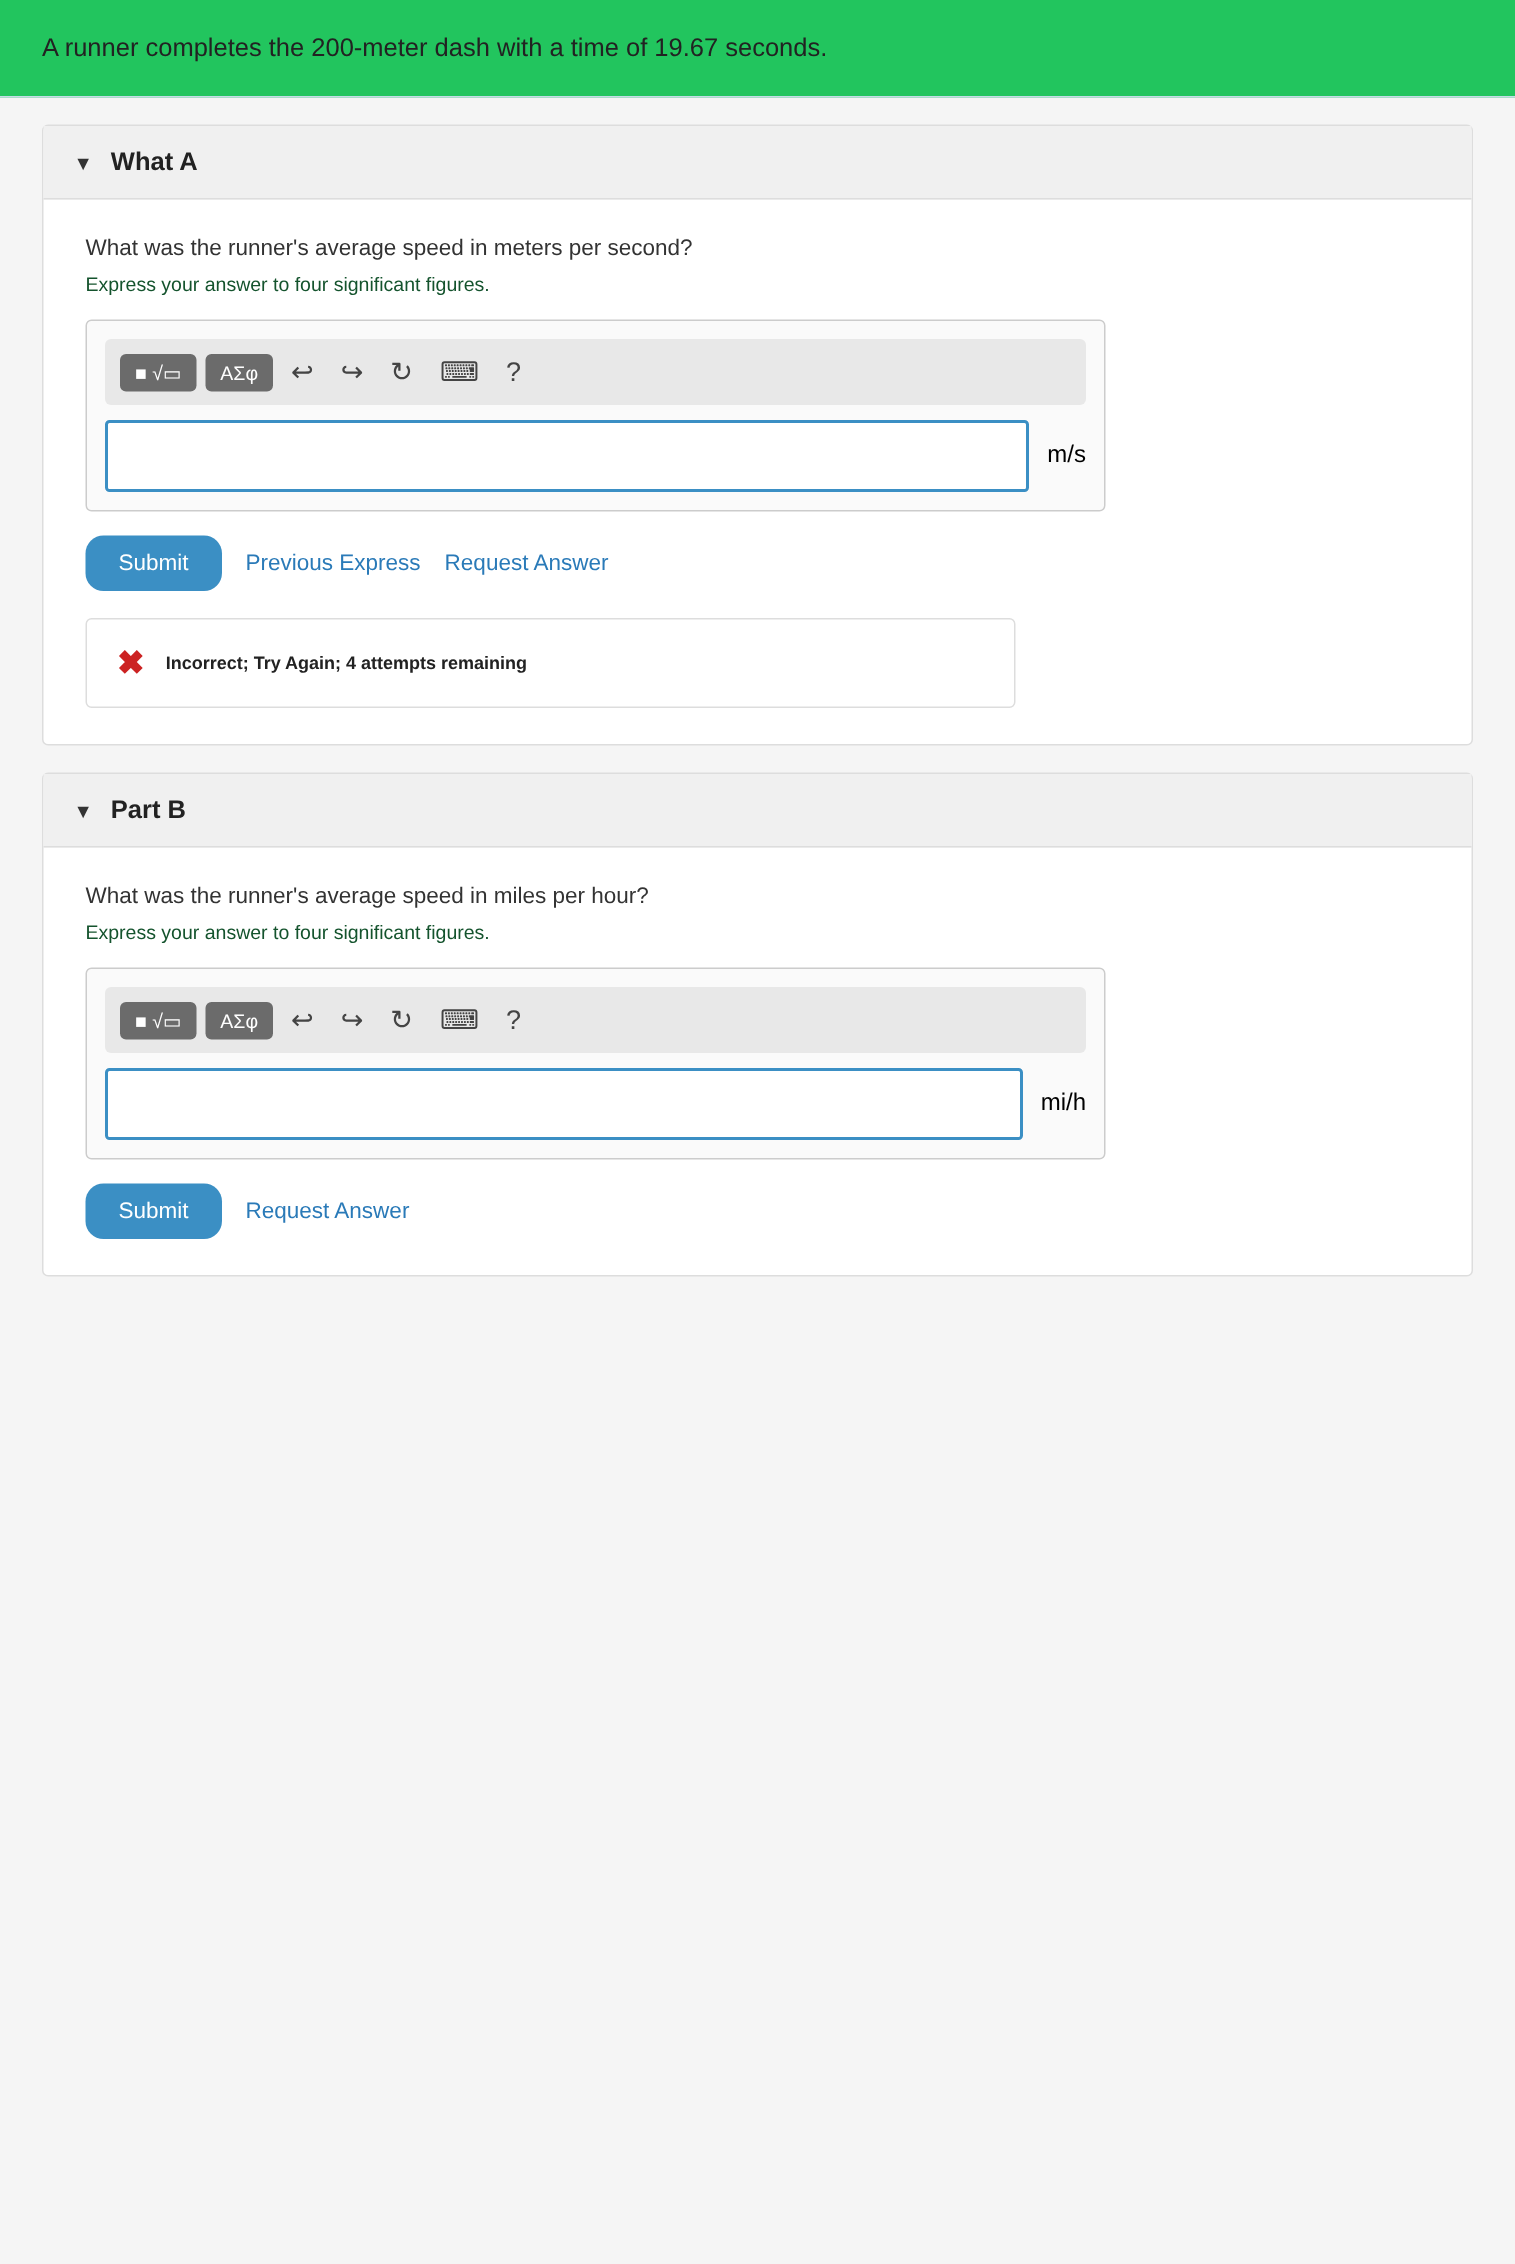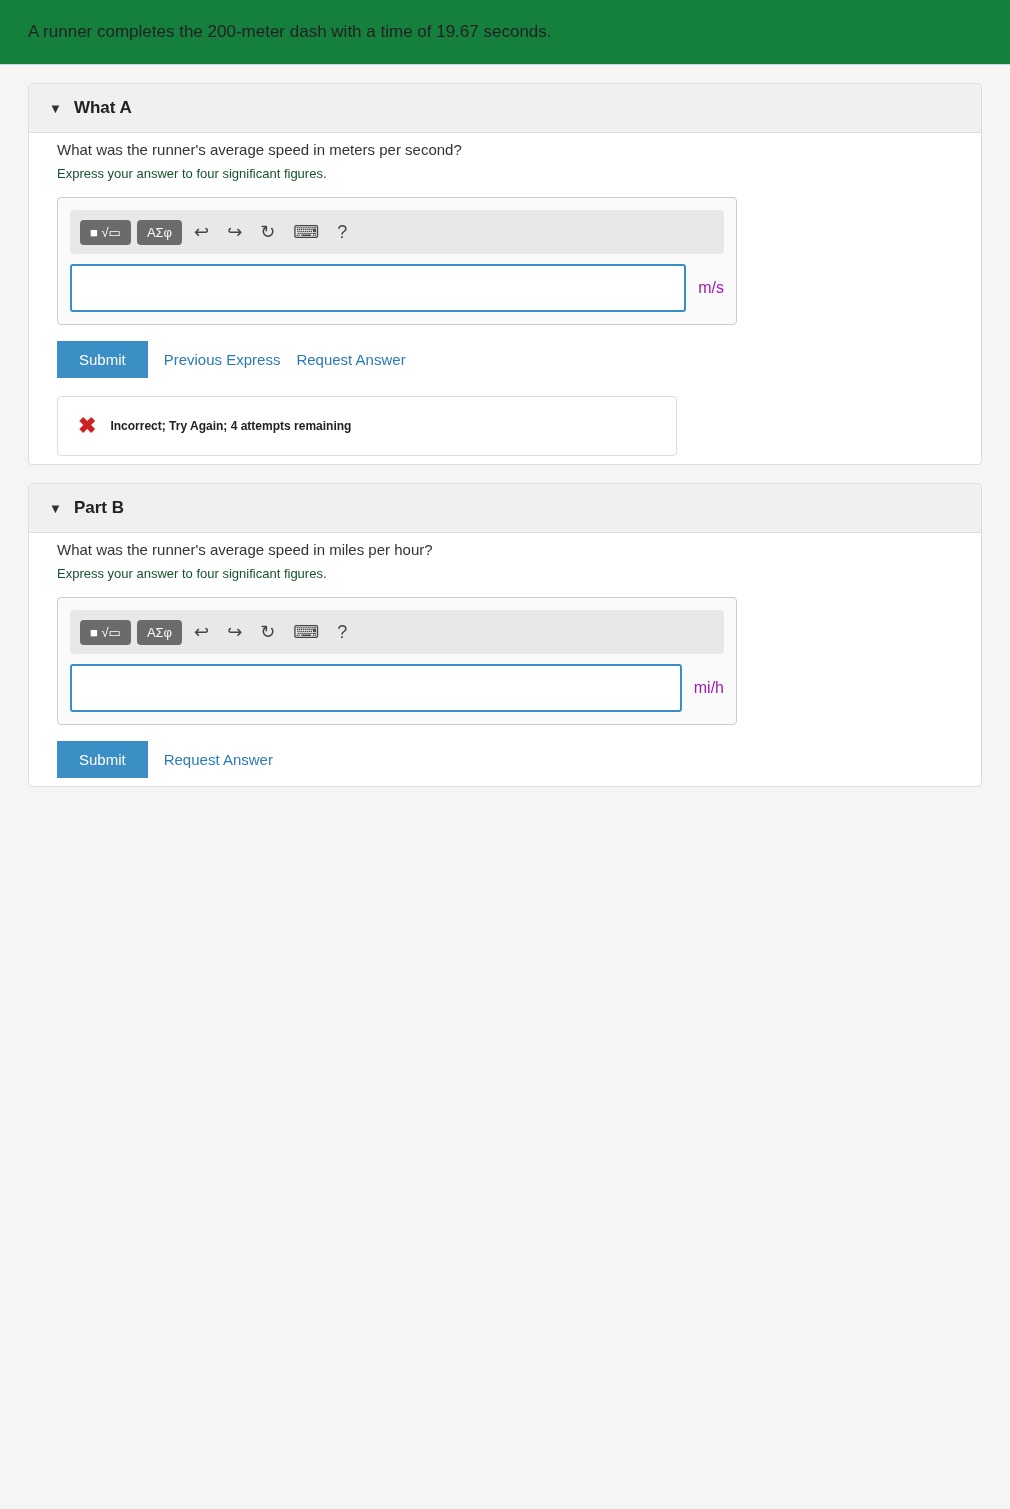--- a/index.html
+++ b/index.html
@@ -5,21 +5,21 @@
     * { box-sizing: border-box; margin: 0; padding: 0; }
     body {
       font-family: Arial, sans-serif;
       background: #f5f5f5;
       width: 1010px;
       min-height: 1509px;
       color: #333;
     }
 
     .problem-statement {
-      background: #15803d;
+      background: #22c55e;
       padding: 22px 28px;
       font-size: 17px;
       color: #222;
       border-bottom: 1px solid #c5dce8;
     }
 
     .part-section {
       background: #fff;
       border: 1px solid #ddd;
       margin: 18px 28px;
@@ -40,21 +40,21 @@
       color: #333;
     }
 
     .part-header .part-title {
       font-weight: bold;
       font-size: 17px;
       color: #222;
     }
 
     .part-body {
-      padding: 8px 28px;
+      padding: 24px 28px;
     }
 
     .question-text {
       font-size: 15px;
       color: #333;
       margin-bottom: 8px;
     }
 
     .sig-fig-note {
       font-weight: normal;
@@ -120,36 +120,36 @@
       border-radius: 3px;
       padding: 10px 12px;
       font-size: 16px;
       outline: none;
       background: #fff;
       min-height: 48px;
     }
 
     .unit-label {
       font-size: 16px;
-      color: #a21caf;
+      color: #000000;
       white-space: nowrap;
     }
 
     .action-row {
       display: flex;
       align-items: center;
       gap: 16px;
       margin-top: 16px;
     }
 
     .submit-btn {
       background: #3b8fc4;
       color: #fff;
       border: none;
-      border-radius: 0;
+      border-radius: 12px;
       padding: 10px 22px;
       font-size: 15px;
       cursor: pointer;
       font-weight: normal;
     }
 
     .link-btn {
       color: #2a7ab8;
       background: none;
       border: none;

